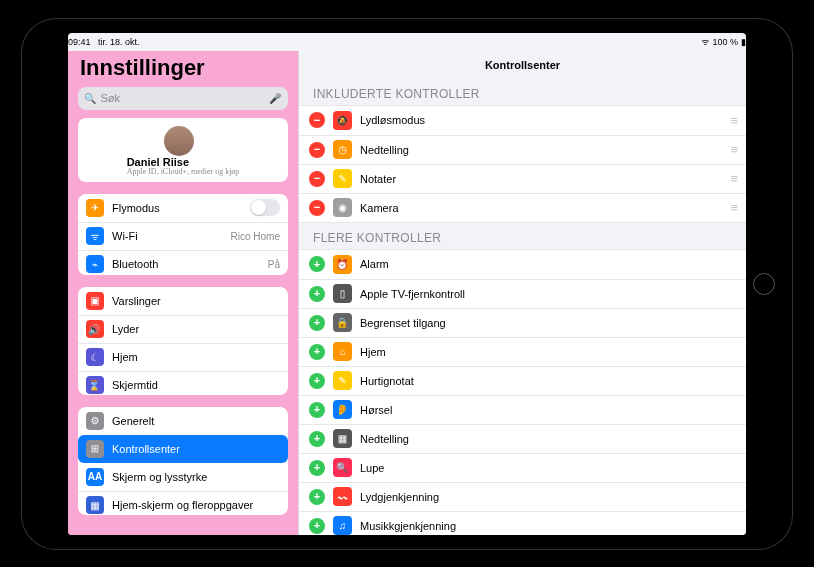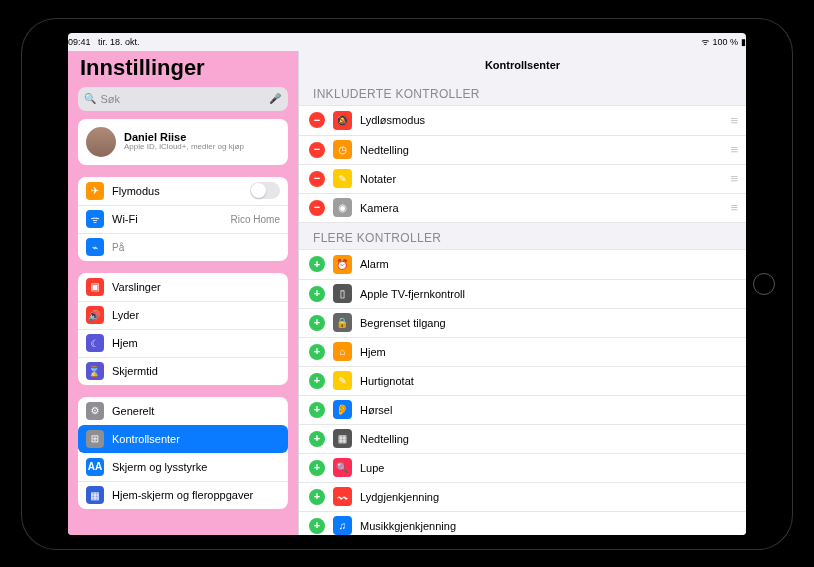--- a/index.html
+++ b/index.html
@@ -75,29 +75,30 @@
 .card {
   background: #fff;
   border-radius: 8px;
   margin-bottom: 12px;
   overflow: hidden;
 }
 .profile {
   display: flex;
   align-items: center;
   padding: 8px 8px;
+  flex-direction: column;
 }
 .avatar {
   width: 30px; height: 30px;
   border-radius: 50%;
   background: linear-gradient(#b08a78,#8a6a5a);
   margin-right: 8px;
 }
 .profile .name { font-size: 11px; font-weight: 600; }
-.profile .sub { font-size: 8px; color: #8a8a8e; line-height: 1.1; }
+.profile .sub { font-size: 8px; color: #8a8a8e; line-height: 1.1; font-family: Liberation Serif, serif; }
 .row {
   display: flex;
   align-items: center;
   height: 28px;
   padding: 0 8px;
   font-size: 11px;
   border-top: 1px solid #e5e5ea;
 }
 .row:first-child { border-top: 0; }
 .row-icon {
@@ -236,20 +237,21 @@
               <span class="label">Flymodus</span>
               <div class="toggle"></div>
             </div>
             <div class="row">
               <div class="row-icon" style="background: rgb(10, 122, 255);">ᯤ</div>
               <span class="label">Wi-Fi</span>
               <span class="val">Rico Home</span>
             </div>
             <div class="row">
               <div class="row-icon" style="background: rgb(10, 122, 255);">⌁</div>
+              <span class="label">Bluetooth</span>
               <span class="val">På</span>
             </div>
           </div>
         <div class="card" id="group2">
             <div class="row">
               <div class="row-icon" style="background: rgb(255, 59, 48);">▣</div>
               <span class="label">Varslinger</span>
             </div>
             <div class="row">
               <div class="row-icon" style="background: rgb(255, 59, 48);">🔊</div>

